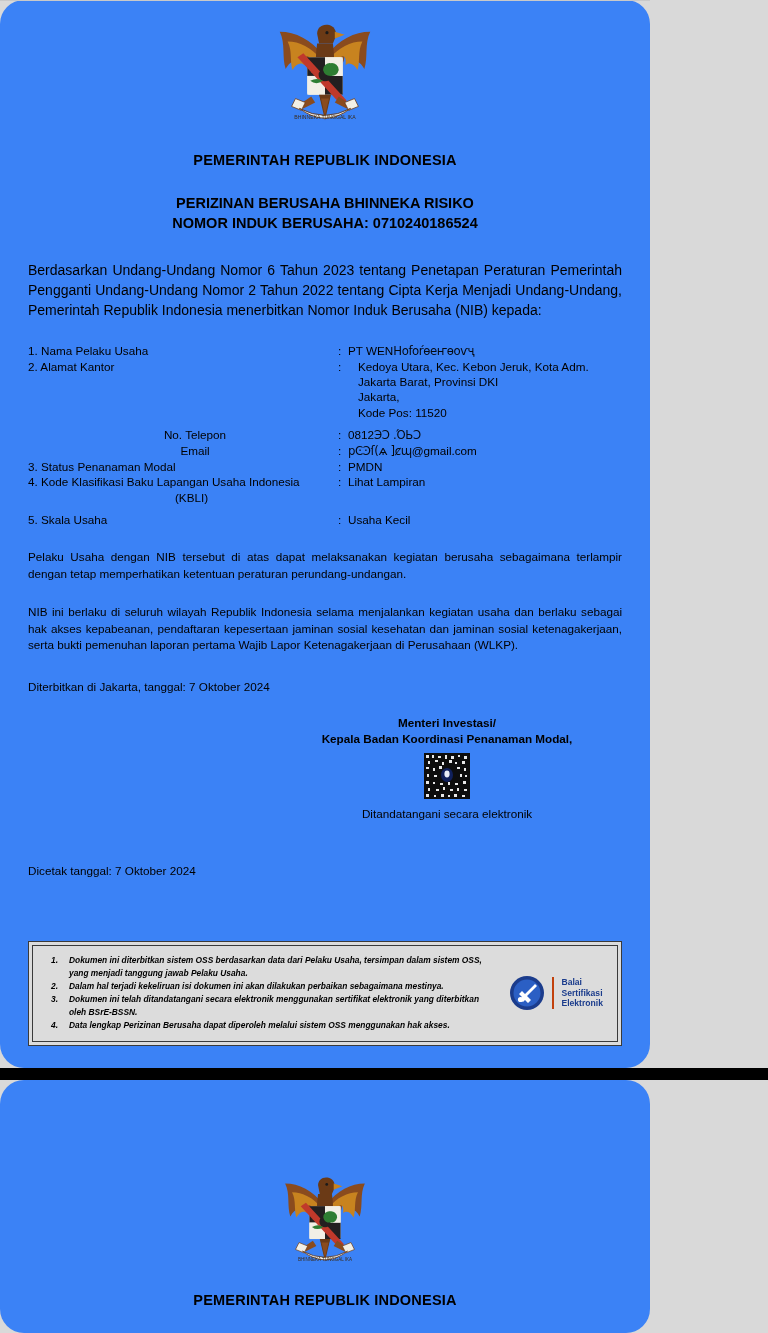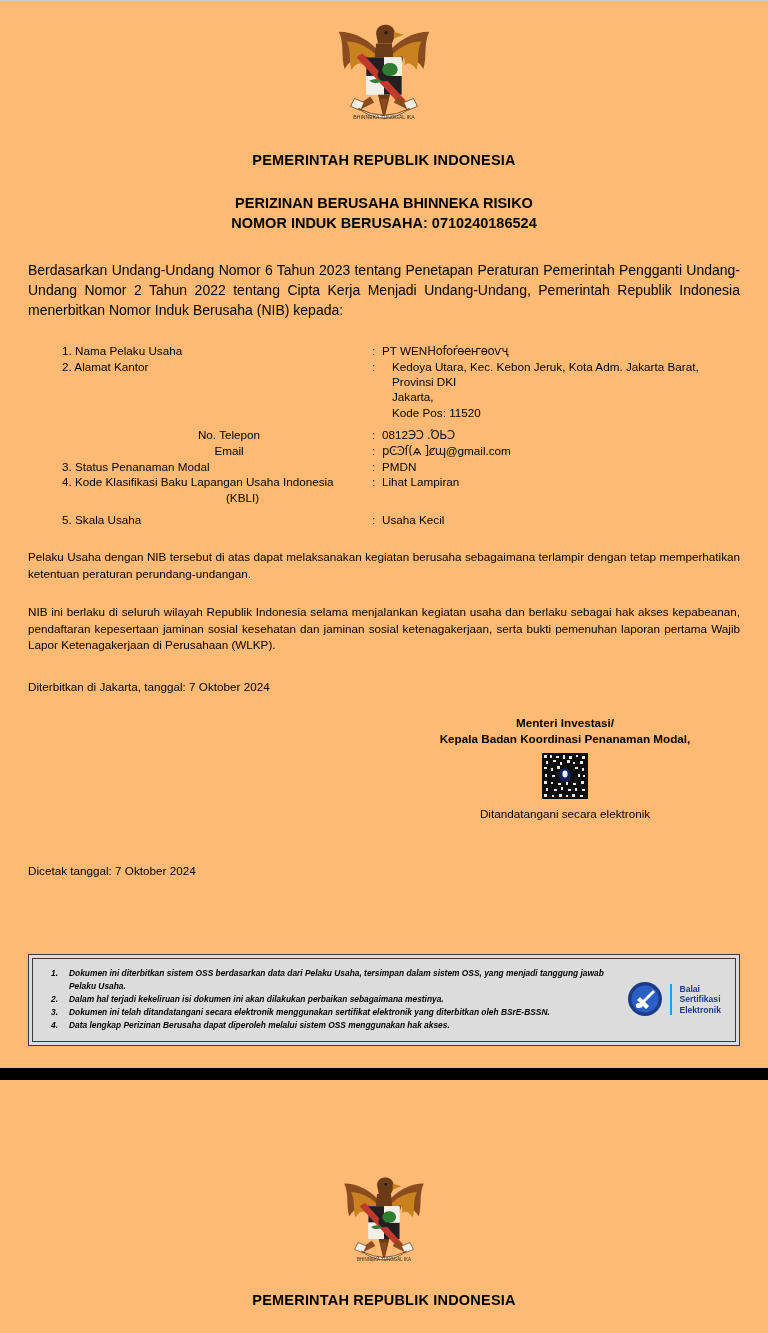--- a/index.html
+++ b/index.html
@@ -6,23 +6,24 @@
   html, body { margin: 0; padding: 0; }
   body {
     width: 768px;
     background: #d9d9d9;
     font-family: "Liberation Sans", sans-serif;
     color: #000;
     -webkit-font-smoothing: none;
   }
   .page {
     position: relative;
-    width: 768px;
-    background: #fdba74;
+    width: 650px;
+    background: #3b82f6;
     padding: 0 28px;
+    border-radius: 24px;
   }
   .page-one { height: 1068px; padding-top: 14px; }
   .page-break {
     width: 768px;
     height: 12px;
     background: #000;
   }
   .page-two { height: 253px; padding-top: 14px; }
   .top-rule {
     position: absolute;
@@ -62,21 +63,21 @@
     font-size: 11.7px;
     line-height: 1.42;
     text-align: justify;
   }
   .para-1 { margin-top: 22px; }
   .para-2 { margin-top: 22px; }
 
   
   .fields { margin-top: 22px; font-size: 11.7px; line-height: 1.30; }
   .frow { display: flex; align-items: flex-start; }
-  .flabel { width: 310px; flex: 0 0 310px; margin-left: 34px; }
+  .flabel { width: 310px; flex: 0 0 310px; }
   .flabel.indent { padding-left: 24px; text-align: center; }
   .fsep { width: 10px; flex: 0 0 10px; }
   .fval { flex: 1; }
   .fval-cont { padding-left: 10px; }
   .redacted {
     font-family: "DejaVu Sans", sans-serif;
     letter-spacing: -0.4px;
     filter: blur(0.45px);
     opacity: 0.92;
   }
@@ -137,21 +138,21 @@
   .bsre {
     flex: 0 0 auto;
     margin-left: 12px;
     display: flex;
     align-items: center;
     padding-right: 4px;
   }
   .bsre-text {
     margin-left: 7px;
     padding-left: 7px;
-    border-left: 2px solid #0ea5e9;
+    border-left: 2px solid #c2410c;
     color: #1b3c8c;
     font-size: 8.6px;
     font-weight: bold;
     font-style: normal;
     line-height: 1.22;
   }
 </style>
 </head>
 <body>
 

